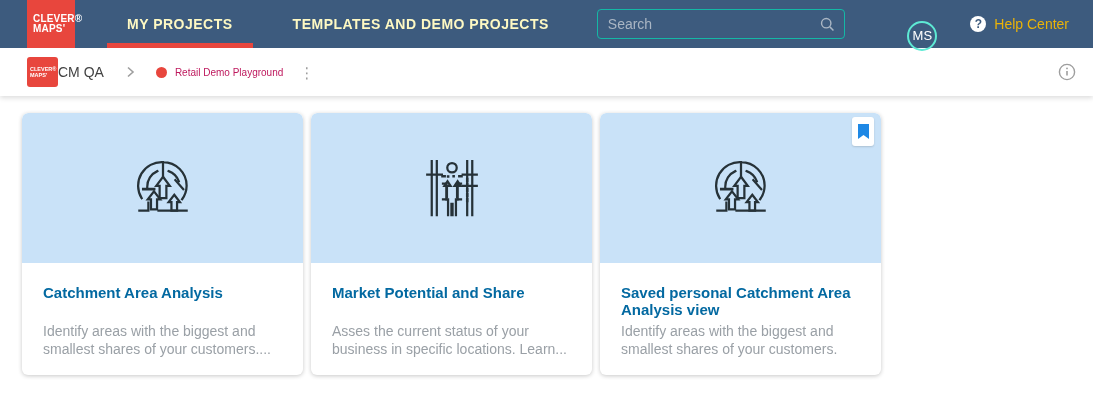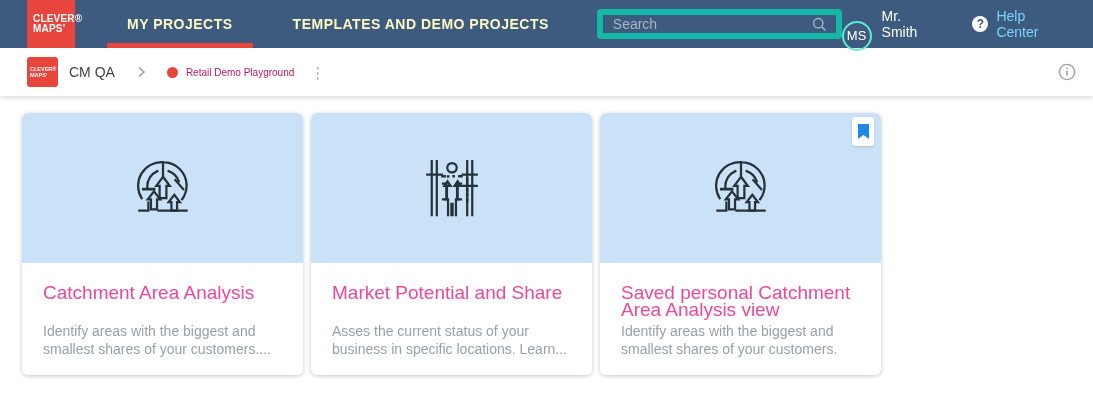--- a/index.html
+++ b/index.html
@@ -52,21 +52,21 @@
     position: absolute;
     left: 0; right: 0; bottom: 0;
     height: 5px;
     background: #e8463d;
   }
   .tab + .tab { margin-left: 20px; }
 
   .searchbox {
     margin-left: 28px;
     width: 248px; height: 30px;
-    border: 6px solid #14b8a6;
+    border: 1px solid #14b8a6;
     border-radius: 4px;
     display: flex;
     align-items: center;
     padding: 0 8px 0 10px;
   }
   .searchbox input {
     flex: 1;
     background: transparent;
     border: none;
     outline: none;
@@ -99,21 +99,21 @@
   .help-icon {
     width: 16px; height: 16px;
     background: #ffffff;
     border-radius: 50%;
     color: #3d5b7e;
     font-size: 12px;
     font-weight: bold;
     display: flex; align-items: center; justify-content: center;
     flex: 0 0 auto;
   }
-  .help-label { color: #7dd3fc; font-size: 14px; margin-left: 8px; }
+  .help-label { color: #eab308; font-size: 14px; margin-left: 8px; }
 
   
   .projectbar {
     height: 48px;
     background: #ffffff;
     display: flex;
     align-items: center;
     position: relative;
     z-index: 2;
     box-shadow: 0 2px 5px rgba(0,0,0,0.14);
@@ -127,21 +127,21 @@
     font-size: 5.5px;
     font-weight: bold;
     line-height: 6px;
     display: flex;
     flex-direction: column;
     justify-content: center;
     padding-left: 3px;
     cursor: pointer;
     flex: 0 0 auto;
   }
-  .crumb-text { font-size: 14px; color: #424242; margin-left: 11px; cursor: pointer; white-space: nowrap; }
+  .crumb-text { font-size: 14px; color: #424242; cursor: pointer; white-space: nowrap; }
   .crumb-chevron {
     color: #9e9e9e;
     margin-left: 20px;
     width: 12px; height: 12px;
     flex: 0 0 auto;
   }
   .status-dot {
     width: 11px; height: 11px;
     border-radius: 50%;
     background: #e8463d;
@@ -190,23 +190,23 @@
     top: 4px; right: 7px;
     width: 22px; height: 29px;
     background: #ffffff;
     border-radius: 3px;
     display: flex; align-items: center; justify-content: center;
     cursor: pointer;
     box-shadow: 0 1px 2px rgba(0,0,0,0.15);
   }
   .card-body { padding: 21px 20px 0 21px; }
   .card-title {
-    font-size: 19px;
-    font-weight: normal;
-    color: #ec4899;
+    font-size: 15px;
+    font-weight: bold;
+    color: #0369a1;
     line-height: 17px;
     min-height: 39px;
   }
   .card-desc {
     font-size: 14px;
     color: #9aa0a6;
     line-height: 17.5px;
   }
 </style>
 </head>
@@ -232,21 +232,20 @@
     <svg class="search-icon" viewBox="0 0 20 20">
       <circle cx="8.5" cy="8.5" r="5.5" fill="none" stroke="#aab6c4" stroke-width="1.7"></circle>
       <line x1="12.8" y1="12.8" x2="17" y2="17" stroke="#aab6c4" stroke-width="1.7"></line>
     </svg>
   </div>
 
   <div class="topbar-right">
     <div class="avatar">
       <span>MS</span>
     </div>
-    <span class="user-name">Mr. Smith</span>
     <div class="help">
       <span class="help-icon">?</span>
       <span class="help-label">Help Center</span>
     </div>
   </div>
 </div>
 
 <div class="projectbar">
   <div class="logo-sm">
     <span>CLEVER®</span>

